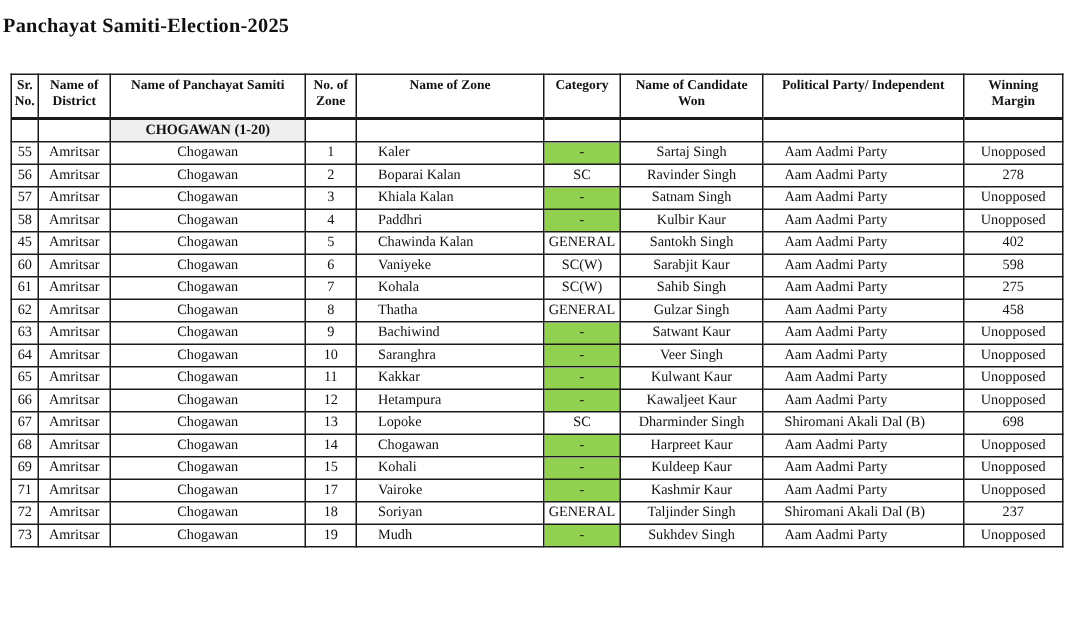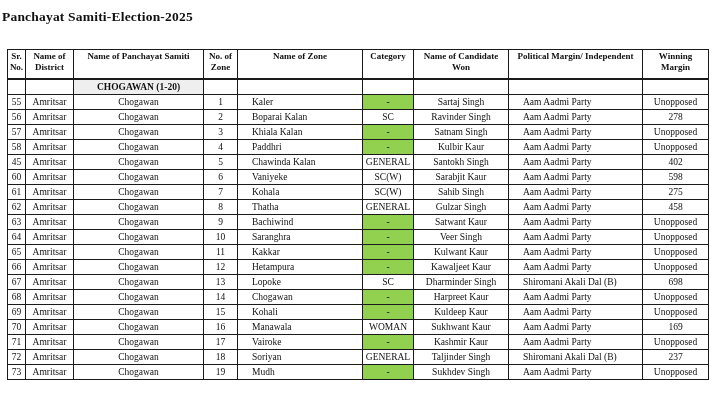--- a/index.html
+++ b/index.html
@@ -56,21 +56,21 @@
 No.</th>
           <th>Name of
 District</th>
           <th>Name of Panchayat Samiti</th>
           <th>No. of
 Zone</th>
           <th>Name of Zone</th>
           <th>Category</th>
           <th>Name of Candidate
 Won</th>
-          <th>Political Margin/ Independent</th>
+          <th>Political Party/ Independent</th>
           <th>Winning
 Margin</th>
         </tr>
     </thead>
     <tbody>
         <tr class="group-row">
           <td></td>
           <td></td>
           <td class="group-cell" style="background: rgb(239, 239, 239); margin-top: 32px;">CHOGAWAN (1-20)</td>
           <td></td>
@@ -239,31 +239,20 @@
           <td>Amritsar</td>
           <td>Chogawan</td>
           <td>15</td>
           <td class="al">Kohali</td>
           <td class="cat-green" style="background: rgb(146, 208, 80);">-</td>
           <td>Kuldeep Kaur</td>
           <td class="al">Aam Aadmi Party</td>
           <td>Unopposed</td>
         </tr>
         <tr>
-          <td>70</td>
-          <td>Amritsar</td>
-          <td>Chogawan</td>
-          <td>16</td>
-          <td class="al">Manawala</td>
-          <td>WOMAN</td>
-          <td>Sukhwant Kaur</td>
-          <td class="al">Aam Aadmi Party</td>
-          <td>169</td>
-        </tr>
-        <tr>
           <td>71</td>
           <td>Amritsar</td>
           <td>Chogawan</td>
           <td>17</td>
           <td class="al">Vairoke</td>
           <td class="cat-green" style="background: rgb(146, 208, 80);">-</td>
           <td>Kashmir Kaur</td>
           <td class="al">Aam Aadmi Party</td>
           <td>Unopposed</td>
         </tr>

